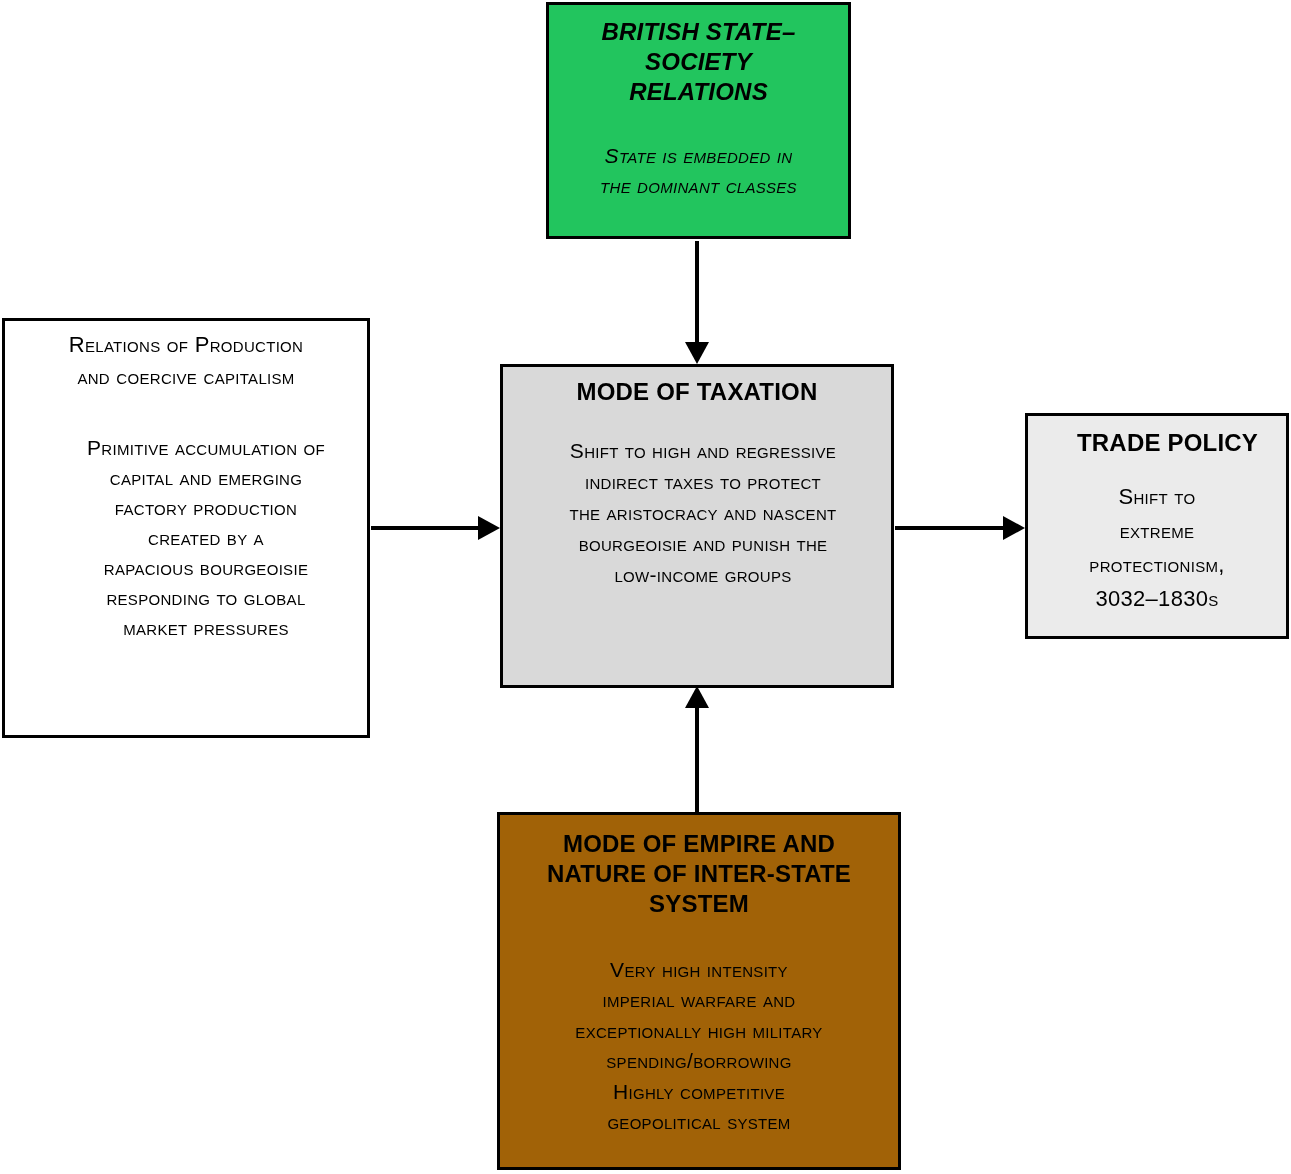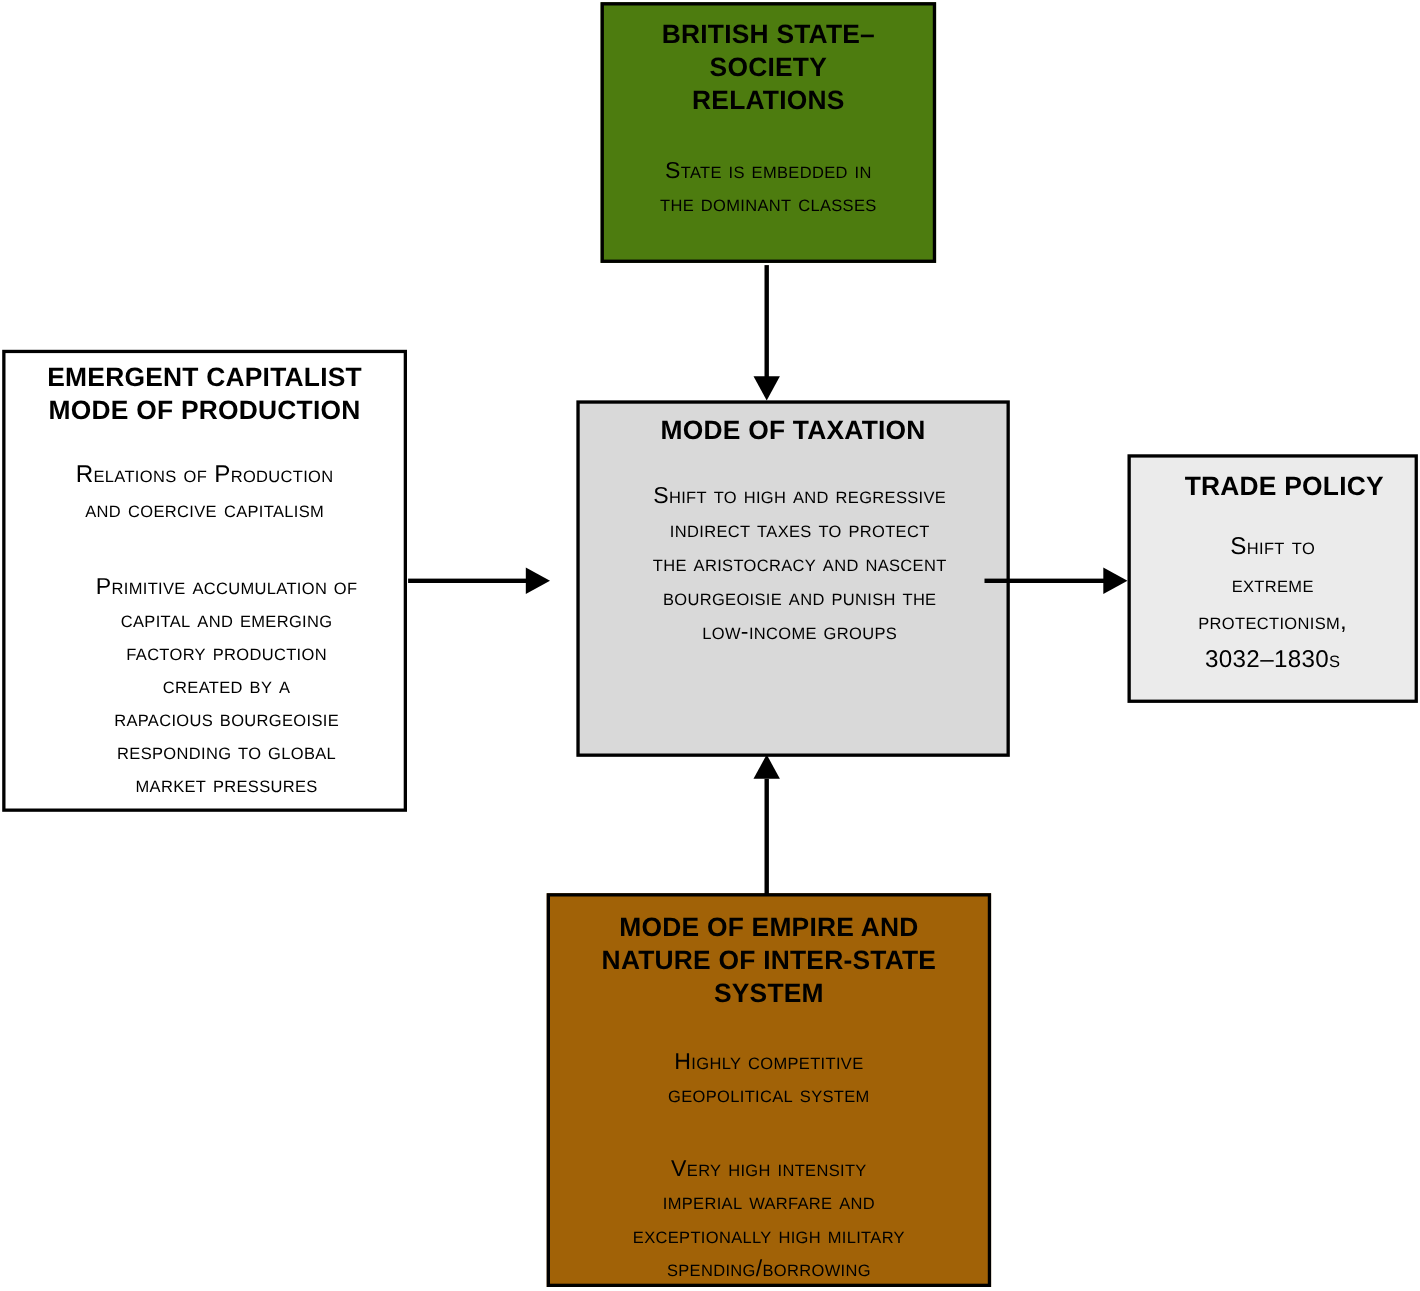--- a/index.html
+++ b/index.html
@@ -48,21 +48,21 @@
 
   
   .box-state-society { left: 546px; top: 2px;   width: 305px; height: 237px; padding-top: 12px; }
   .box-state-society .box-title { margin-bottom: 34px; }
 
   .box-capitalist   { left: 2px;   top: 318px; width: 368px; height: 420px; padding-top: 8px; }
   .box-capitalist .box-title    { margin-bottom: 26px; }
   .box-capitalist .box-subtitle { margin-bottom: 40px; }
   .box-capitalist .box-body     { line-height: 1.43; padding-left: 40px; }
 
-  .box-taxation     { left: 500px; top: 364px; width: 394px; height: 324px; padding-top: 10px; margin-left: 24px; }
+  .box-taxation     { left: 500px; top: 364px; width: 394px; height: 324px; padding-top: 10px; }
   .box-taxation .box-title { margin-bottom: 28px; }
   .box-taxation .box-body  { line-height: 1.48; padding-left: 12px; }
   .box-taxation .gap-para  { margin-top: 32px; }
 
   .box-trade        { left: 1025px; top: 413px; width: 264px; height: 226px; padding-top: 12px; }
   .box-trade .box-title { margin-bottom: 22px; padding-left: 21px; }
   .box-trade .box-body  { line-height: 1.55; font-size: 22px; }
 
   .box-empire       { left: 497px; top: 812px; width: 404px; height: 358px; padding-top: 14px; }
   .box-empire .box-title { margin-bottom: 32px; }
@@ -106,31 +106,29 @@
     border-left: 12px solid transparent;
     border-right: 12px solid transparent;
     border-bottom: 22px solid #000000;
   }
 </style>
 </head>
 <body>
 
 <div class="canvas">
 
-  <div class="box box-state-society" style="background: #4d7c0f;">
+  <div class="box box-state-society" style="background: #22c55e; font-style: italic;">
     <div class="box-title">BRITISH STATE–
 SOCIETY
 RELATIONS</div>
     <div class="box-body">State is embedded in
 the dominant classes</div>
   </div>
 
   <div class="box box-capitalist" style="background: rgb(255, 255, 255);">
-    <div class="box-title">EMERGENT CAPITALIST
-MODE OF PRODUCTION</div>
     <div class="box-subtitle">Relations of Production
 and coercive capitalism</div>
     <div class="box-body">Primitive accumulation of
 capital and emerging
 factory production
 created by a
 rapacious bourgeoisie
 responding to global
 market pressures</div>
   </div>
@@ -149,26 +147,26 @@
     <div class="box-body">Shift to
 extreme
 protectionism,
 3032–1830s</div>
   </div>
 
   <div class="box box-empire" style="background: #a16207;">
     <div class="box-title">MODE OF EMPIRE AND
 NATURE OF INTER-STATE
 SYSTEM</div>
-    <div class="box-body">Highly competitive
-geopolitical system</div>
     <div class="box-body gap-para">Very high intensity
 imperial warfare and
 exceptionally high military
 spending/borrowing</div>
+    <div class="box-body">Highly competitive
+geopolitical system</div>
   </div>
 
   <div class="arrow-line line-top-down"></div>
   <div class="arrow-head head-down"></div>
 
   <div class="arrow-line line-left-right"></div>
   <div class="arrow-head head-right-1"></div>
 
   <div class="arrow-line line-center-right"></div>
   <div class="arrow-head head-right-2"></div>

